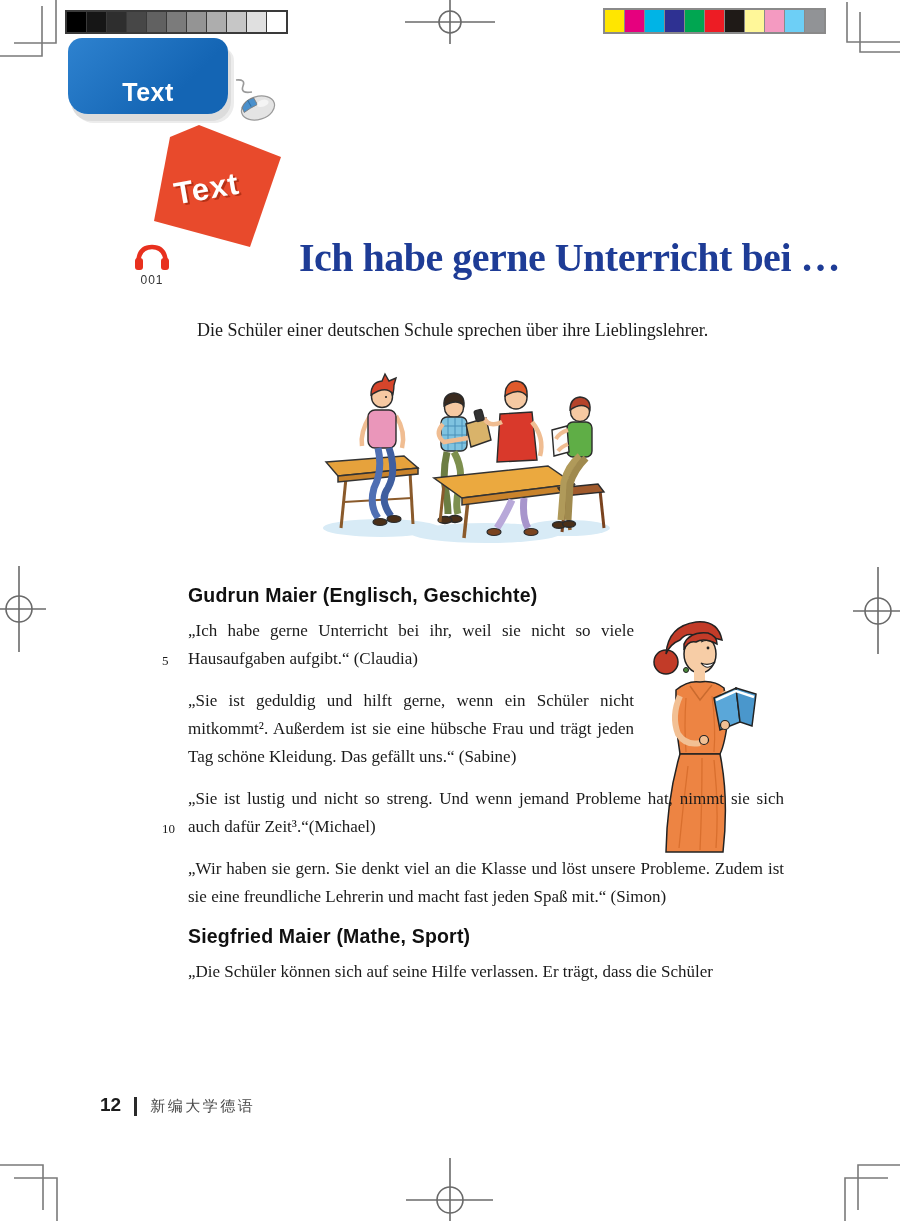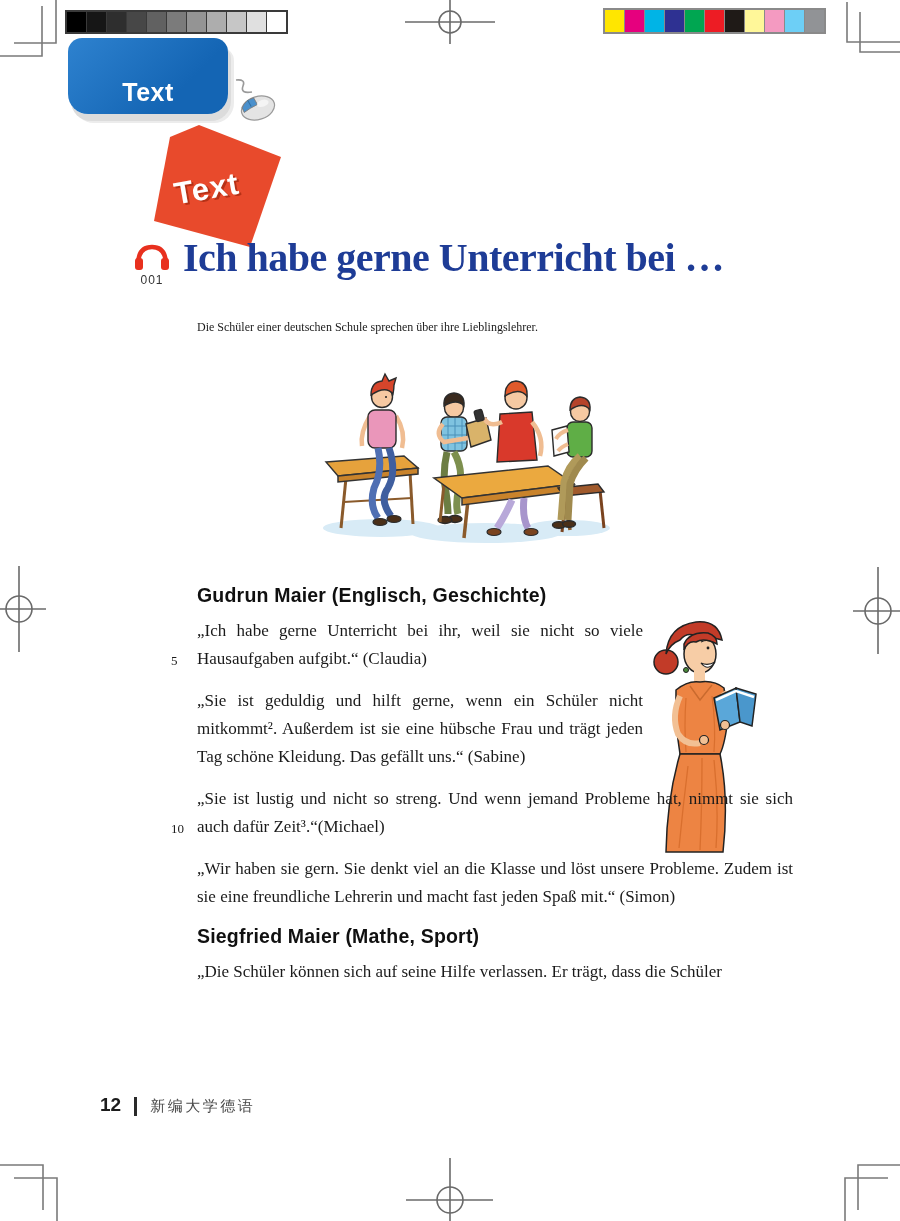--- a/index.html
+++ b/index.html
@@ -30,30 +30,30 @@
   
   .stamp { position:absolute; left:150px; top:115px; width:140px; height:140px; }
   .stamp-label { position:absolute; left:24px; top:56px; transform:rotate(-10deg);
                  font-family:"Liberation Sans", sans-serif; font-weight:bold; font-size:31px;
                  color:#fff; letter-spacing:1px; text-shadow:2px 2px 0 rgba(140,30,5,.55); }
 
   
   .audio { position:absolute; left:131px; top:243px; width:42px; text-align:center; }
   .audio-num { display:block; margin-top:-2px; font-family:Liberation Sans, sans-serif;
                font-size:12px; color:#333; letter-spacing:1px; }
-  .title { position:absolute; left:183px; top:234px; margin:0; width:640px;
-           font-size:40px; font-weight:bold; color:#1e3c96; letter-spacing:-0.5px; }
-
-  .intro { position:absolute; left:197px; top:320px; margin:0; font-size:12px; }
+  .title { position:absolute; left:200px; top:234px; margin:0; width:640px;
+           font-size:40px; font-weight:bold; color:#1e3c96; letter-spacing:-0.5px;text-align:right; }
+
+  .intro { position:absolute; left:197px; top:320px; margin:0; font-size:18px; }
 
   .students-ill { position:absolute; left:316px; top:370px; }
   .teacher-ill  { position:absolute; left:628px; top:606px; }
 
   
-  .body-col { position:absolute; left:197px; top:584px; width:596px; }
+  .body-col { position:absolute; left:188px; top:584px; width:596px; }
   .section-heading { font-family:"Liberation Sans", sans-serif; font-size:19.5px;
                      font-weight:bold; color:#101010; margin:0 0 10px; letter-spacing:0.2px; }
   .body-par { font-size:17px; line-height:28px; text-align:justify; margin:0 0 14px;
               position:relative; }
   .body-par.narrow { width:446px; }
   .lineno { position:absolute; left:-26px; top:30px; font-size:13px; color:#1a1a1a; }
 
   
   .footer { position:absolute; left:100px; top:1094px; display:flex; align-items:flex-end; gap:13px;
             font-family:"Liberation Sans", sans-serif; }

